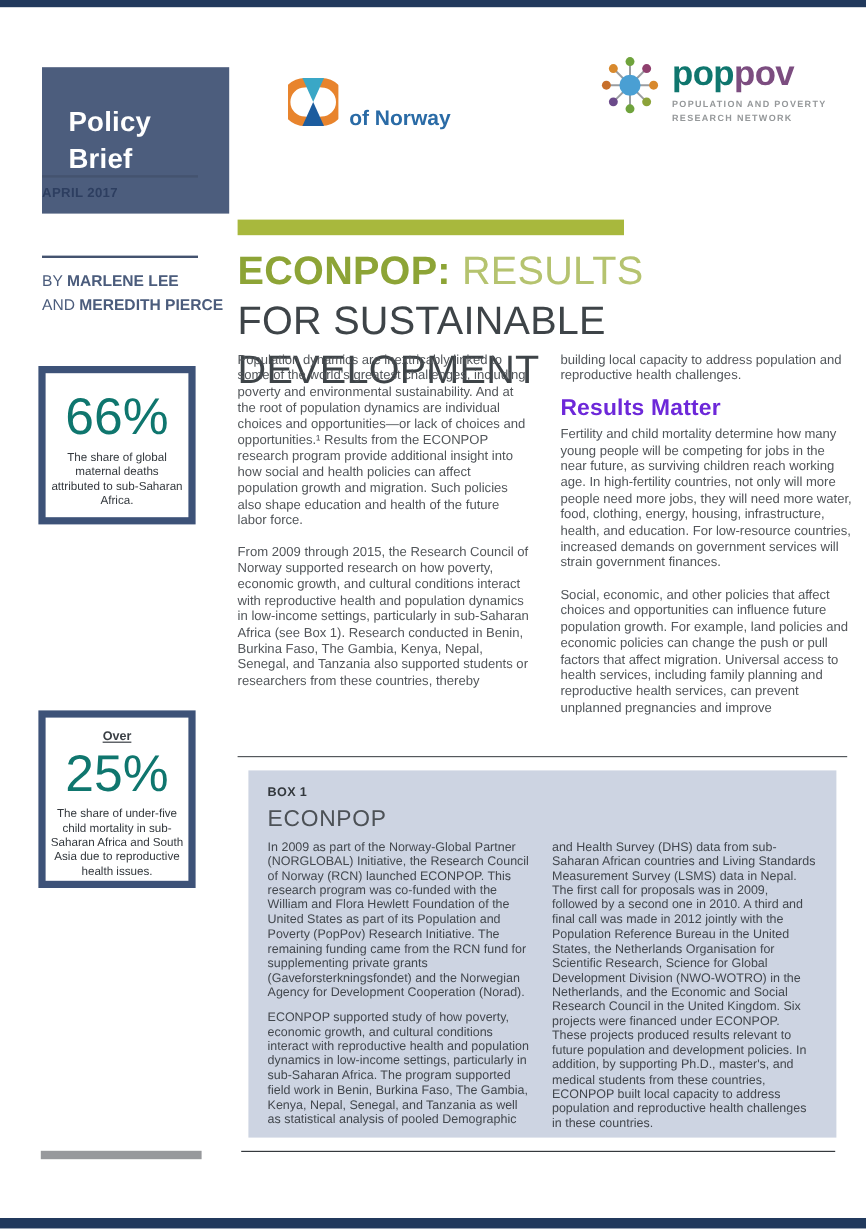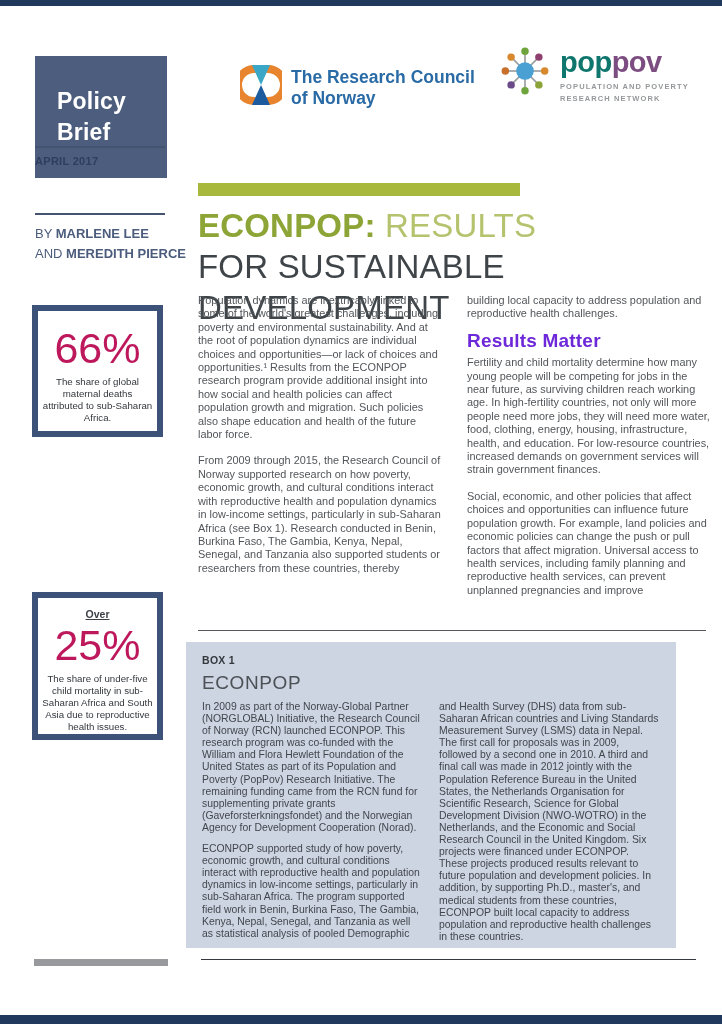--- a/index.html
+++ b/index.html
@@ -7,21 +7,21 @@
     position:relative; width:722px; height:1024px; margin:0 auto;
     background:#ffffff; overflow:hidden;
     font-family:"Liberation Sans", sans-serif; color:#52565a;
   }
   .edge-bar { position:absolute; left:0; right:0; background:#21395c; }
   .edge-bar.top { top:0; height:6px; }
   .edge-bar.bottom { bottom:0; height:9px; }
 
   
   .brief-box {
-    position:absolute; left:35px; top:56px; width:132px; height:122px;
+    position:absolute; left:35px; top:56px; width:156px; height:122px;
     background:#4c5d7d; color:#fff; box-sizing:border-box;
     display:flex; flex-direction:column; justify-content:center;
     padding-left:22px; font-size:23px; font-weight:bold; line-height:1.35;
     letter-spacing:0.2px;
   }
   .rcn-logo { position:absolute; left:240px; top:60px; display:flex; gap:9px; }
   .rcn-text { font-size:17.5px; font-weight:bold; color:#2a6ba6; line-height:1.18; padding-top:7px; }
   .poppov { position:absolute; left:497px; top:42px; display:flex; gap:7px; }
   .poppov-right { padding-top:6px; }
   .poppov-word { font-size:29px; font-weight:bold; letter-spacing:-0.5px; line-height:1; }
@@ -34,21 +34,21 @@
   .date-label { position:absolute; left:35px; top:155px; font-size:11px; font-weight:bold; color:#2d3e60; letter-spacing:0.3px; }
   .byline { position:absolute; left:35px; top:224px; font-size:13px; color:#4b5c7c; line-height:1.5; }
   .byline b { font-weight:bold; }
   .stat-box {
     position:absolute; left:32px; width:131px; box-sizing:border-box;
     border:6px solid #3d5278; background:#fff; text-align:center;
   }
   .stat-box.one { top:305px; height:132px; }
   .stat-box.two { top:592px; height:148px; }
   .stat-over { font-size:10.5px; font-weight:bold; color:#3a3f45; margin-top:10px;text-decoration:underline; }
-  .stat-value { font-size:43px; color:#be185d; line-height:1.02; margin-top:4px; }
+  .stat-value { font-size:43px; color:#0f766e; line-height:1.02; margin-top:4px; }
   .stat-box.one .stat-value { margin-top:16px; }
   .stat-caption { font-size:9.7px; color:#33383d; line-height:1.24; margin-top:5px; padding:0 4px; }
   .callout-box {
     position:absolute; left:32px; top:452px; width:131px; height:128px;
     box-sizing:border-box; border:6px solid #3d5278; background:#cbd2e2;
     padding:17px 10px 0 13px; font-size:9.8px; color:#383d44; line-height:1.28;
   }
   .side-gray-bar { position:absolute; left:34px; top:959px; width:134px; height:7px; background:#97999c; }
 
   
@@ -59,21 +59,21 @@
   }
   .article-title .t-econpop { color:#8da436; font-weight:bold; }
   .article-title .t-results { color:#b5c36f; }
   .body-cols { position:absolute; left:198px; top:294px; width:512px; display:flex; gap:26px; }
   .body-col { width:249px; font-size:10.9px; line-height:13.4px; color:#52565a; }
   .body-col p { margin:0 0 13px 0; }
   .results-heading { font-size:19px; font-weight:bold; color:#6d28d9; margin:5px 0 9px 0; letter-spacing:0.2px; }
 
   .rule-above-box { position:absolute; left:198px; top:630px; width:508px; border-top:1px solid #55595d; }
   .box1 {
-    position:absolute; left:186px; top:642px; width:490px; height:306px;
+    position:absolute; left:207px; top:642px; width:490px; height:306px;
     background:#cdd4e2; box-sizing:border-box; padding:12px 16px; overflow:hidden;
   }
   .box1-label { font-size:10.5px; font-weight:bold; color:#33383d; letter-spacing:0.3px; }
   .box1-title { font-size:19px; color:#4c5156; letter-spacing:0.6px; margin:6px 0 7px 0; font-weight:normal; }
   .box1-cols { display:flex; gap:16px; }
   .box1-col { width:221px; font-size:10.4px; line-height:12.1px; color:#42474d; }
   .box1-col p { margin:0 0 9px 0; }
 
   .footnote-rule { position:absolute; left:201px; top:959px; width:495px; border-top:1.5px solid #35393d; }
 </style>
@@ -92,21 +92,21 @@
   <div class="rcn-logo">
     <span>
       <svg width="42" height="50" viewBox="0 0 42 50">
         <path d="M14 9 A 16 16 0 0 0 14 41" stroke="#e8842d" stroke-width="8" fill="none" stroke-linecap="round"></path>
         <path d="M28 9 A 16 16 0 0 1 28 41" stroke="#e8842d" stroke-width="8" fill="none" stroke-linecap="round"></path>
         <path d="M12 5 H30 L21 25 Z" fill="#3aa7c6"></path>
         <path d="M12 45 H30 L21 25 Z" fill="#1c5c9e"></path>
       </svg>
     </span>
     <span class="rcn-text">
-      <span>The Research Council</span><br>
+      <br>
       <span>of Norway</span>
     </span>
   </div>
 
   <div class="poppov">
     <span>
       <svg width="56" height="58" viewBox="0 0 52 56">
         <g stroke="#9a9da0" stroke-width="1.6">
           <line x1="26" y1="28" x2="26" y2="9"></line>
             <line x1="26" y1="28" x2="39.4" y2="14.6"></line>

